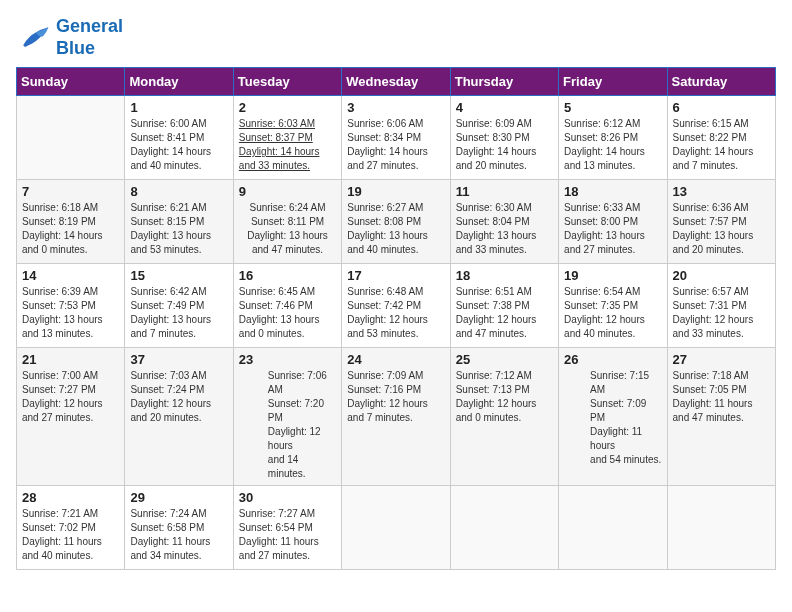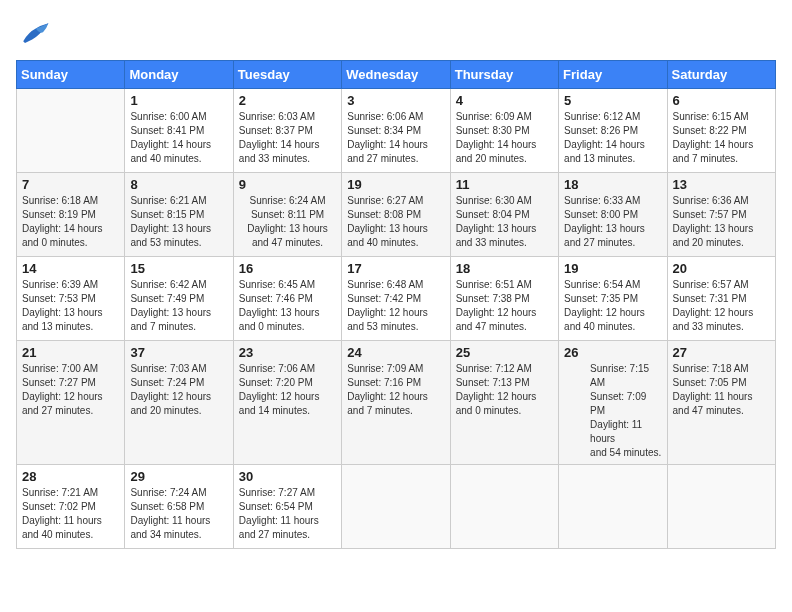--- a/index.html
+++ b/index.html
@@ -45,21 +45,21 @@
     .subtitle {
       font-size: 14px;
       color: #444;
     }
     table {
       width: 100%;
       border-collapse: collapse;
       table-layout: fixed;
     }
     thead tr th {
-      background-color: #3b82f6;
+      background-color: #701a75;
       color: #fff;
       font-size: 13px;
       font-weight: bold;
       padding: 6px 4px;
       text-align: left;
       border: 1px solid #2b6cc4;
     }
     tbody tr td {
       vertical-align: top;
       border: 1px solid #ccc;
@@ -95,20 +95,26 @@
   </style>
 </head>
 <body>
 
 <div class="header-area">
   <div class="logo">
     <svg class="logo-bird" viewBox="0 0 40 40">
       <path d="M8,28 Q14,18 22,14 Q28,10 36,8 Q30,16 26,20 Q22,24 18,26 Q14,28 10,30 Z" fill="#2b6cc4"></path>
       <path d="M22,14 Q28,12 36,8 Q34,14 30,18 Q26,20 22,14 Z" fill="#4a90d9"></path>
     </svg>
+    <div>
+      <div class="logo-text">
+        <span>General</span><br>
+        <span style="color:#1a6bb5;">Blue</span>
+      </div>
+    </div>
   </div>
   <div class="title-area">
     <div class="month-title"></div>
     <div class="subtitle"></div>
   </div>
 </div>
 
 <table>
   <thead>
     <tr id="thead-row">
@@ -126,21 +132,21 @@
         <td class="empty"></td>
         <td>
           <span class="day-num">1</span>
           <div class="day-detail" style="white-space: pre-line;">Sunrise: 6:00 AM
 Sunset: 8:41 PM
 Daylight: 14 hours
 and 40 minutes.</div>
         </td>
         <td>
           <span class="day-num">2</span>
-          <div class="day-detail" style="white-space: pre-line;">Sunrise: 6:03 AM
+          <div class="day-detail" style="white-space: pre-line; text-decoration: underline;">Sunrise: 6:03 AM
 Sunset: 8:37 PM
 Daylight: 14 hours
 and 33 minutes.</div>
         </td>
         <td>
           <span class="day-num">3</span>
           <div class="day-detail" style="white-space: pre-line;">Sunrise: 6:06 AM
 Sunset: 8:34 PM
 Daylight: 14 hours
 and 27 minutes.</div>
@@ -279,21 +285,21 @@
         </td>
         <td>
           <span class="day-num">37</span>
           <div class="day-detail" style="white-space: pre-line;">Sunrise: 7:03 AM
 Sunset: 7:24 PM
 Daylight: 12 hours
 and 20 minutes.</div>
         </td>
         <td>
           <span class="day-num">23</span>
-          <div class="day-detail" style="white-space: pre-line;">Sunrise: 7:06 AM
+          <div class="day-detail" style="white-space: pre-line; margin-left: 29px;">Sunrise: 7:06 AM
 Sunset: 7:20 PM
 Daylight: 12 hours
 and 14 minutes.</div>
         </td>
         <td>
           <span class="day-num">24</span>
           <div class="day-detail" style="white-space: pre-line;">Sunrise: 7:09 AM
 Sunset: 7:16 PM
 Daylight: 12 hours
 and 7 minutes.</div>

